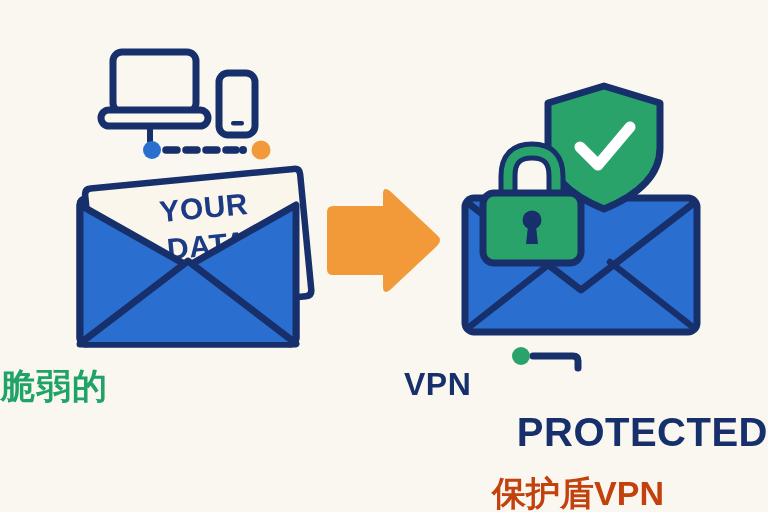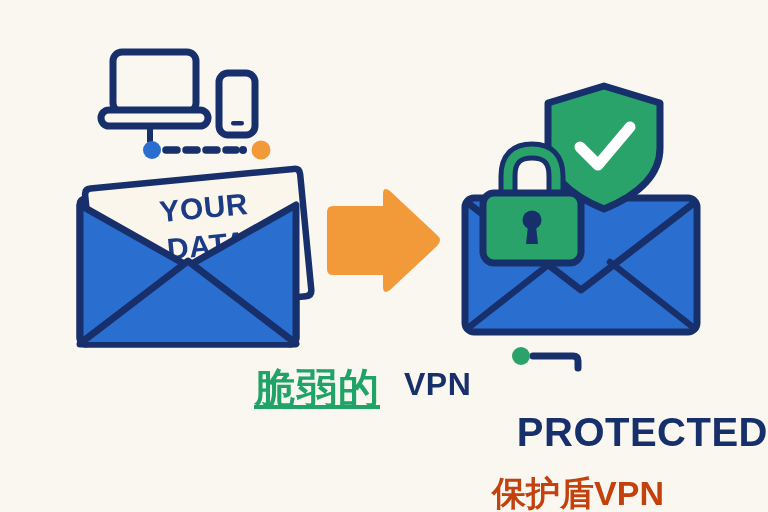--- a/index.html
+++ b/index.html
@@ -31,26 +31,25 @@
   }
   .txt {
     position: absolute;
     white-space: nowrap;
     line-height: 1;
   }
   #label-vulnerable {
     left: 0;
     top: 368px;
     width: 380px;
-    text-align: right;
-    font-size: 41px;
+    text-align: left;
+    font-size: 35px;
     font-weight: 700;
     color: #1fa366;
     letter-spacing: 1px;
-    text-decoration: underline;
   }
   #label-vpn {
     left: 404px;
     top: 368px;
     width: 380px;
     text-align: left;
     font-size: 32px;
     font-weight: 700;
     color: #17306b;
     letter-spacing: 0.5px;

